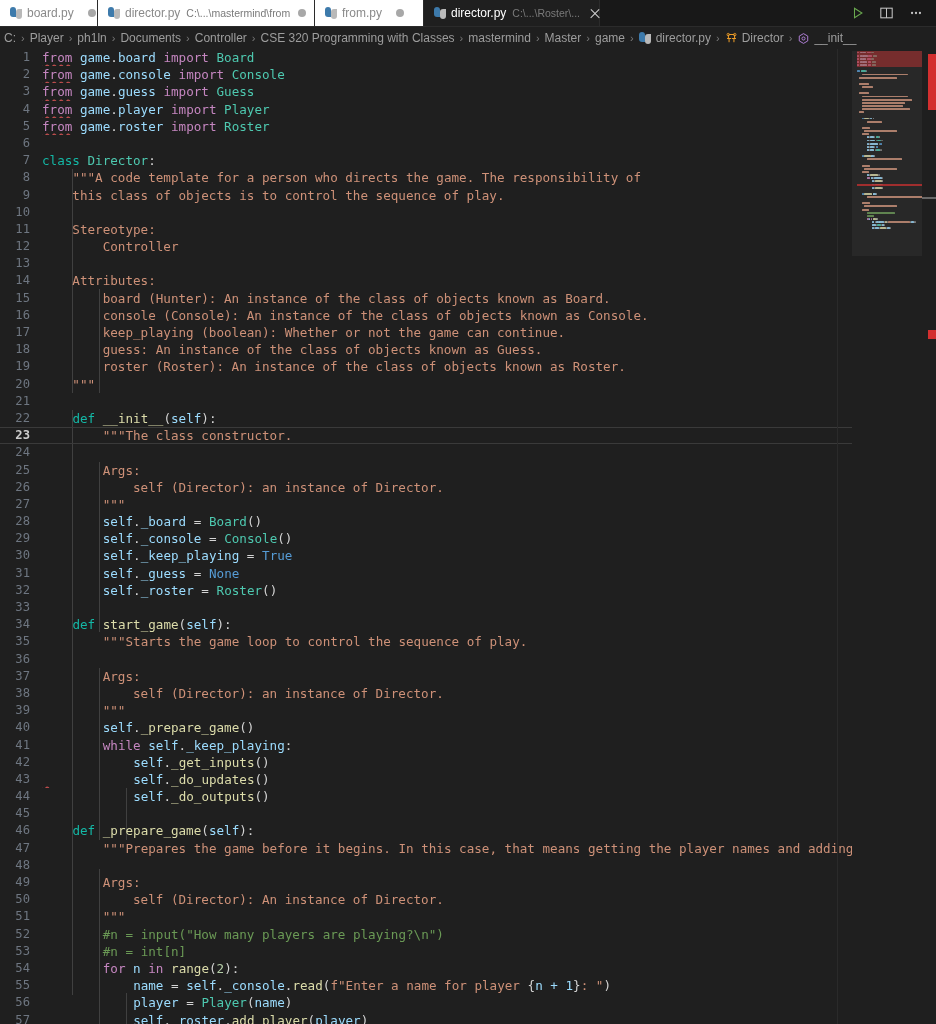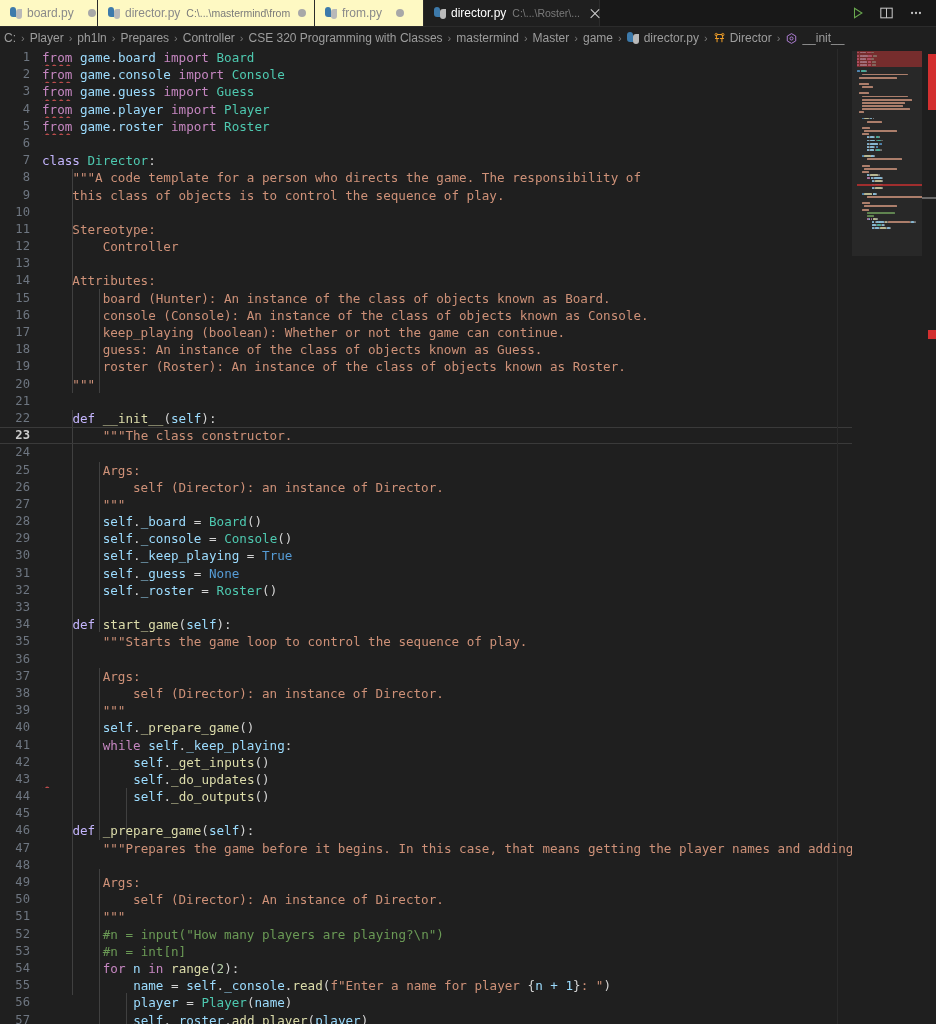--- a/index.html
+++ b/index.html
@@ -38,21 +38,21 @@
     display: flex;
     align-items: stretch;
     flex: 1 1 auto;
     overflow: hidden;
   }
   .tab {
     display: flex;
     align-items: center;
     gap: 5px;
     padding: 0 8px 0 9px;
-    background: #fef9c3;
+    background: #ffffff;
     border-right: 1px solid #2b2b2b;
     white-space: nowrap;
     font-family: "Liberation Sans", sans-serif;
     font-size: 12px;
     color: #8a8a8a;
     position: relative;
     box-sizing: border-box;
   }
   .tab.active {
     background: #1f1f1f;
@@ -211,21 +211,21 @@
   
   .guide {
     position: absolute;
     top: 0; bottom: 0;
     width: 1px;
     background: #404040;
   }
 
   
   .t-kw   { color: #c586c0; }            
-  .t-ctl  { color: #c4b5fd; }            
+  .t-ctl  { color: #14b8a6; }            
   .t-cls  { color: #4ec9b0; }            
   .t-fn   { color: #dcdcaa; }            
   .t-var  { color: #9cdcfe; }            
   .t-str  { color: #ce9178; }            
   .t-num  { color: #b5cea8; }            
   .t-cmt  { color: #6a9955; }            
   .t-lit  { color: #569cd6; }            
   .t-op   { color: #d4d4d4; }            
   .t-plain{ color: #d4d4d4; }            
 
@@ -372,21 +372,21 @@
     <span class="sep">›</span>
     <span class="crumb">
         <span>Player</span>
       </span>
     <span class="sep">›</span>
     <span class="crumb">
         <span>ph1ln</span>
       </span>
     <span class="sep">›</span>
     <span class="crumb">
-        <span>Prepares</span>
+        <span>Documents</span>
       </span>
     <span class="sep">›</span>
     <span class="crumb">
         <span>Controller</span>
       </span>
     <span class="sep">›</span>
     <span class="crumb">
         <span>CSE 320 Programming with Classes</span>
       </span>
     <span class="sep">›</span>

